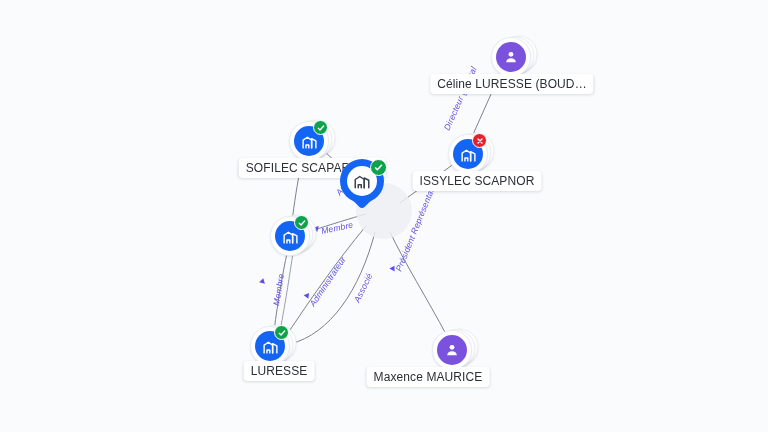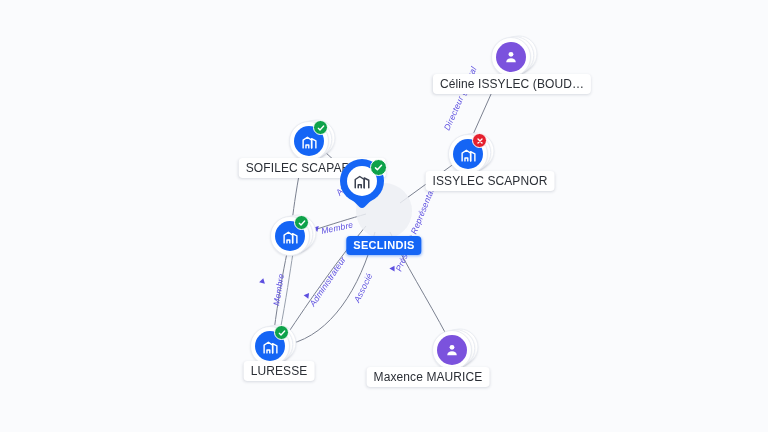--- a/index.html
+++ b/index.html
@@ -160,21 +160,21 @@
           </svg>
         </div>
       </div>
       <div class="badge ko">
         <svg width="8" height="8" viewBox="0 0 24 24" fill="none" stroke="#ffffff" stroke-width="4" stroke-linecap="round">
             <path d="M6 6l12 12M18 6L6 18"></path>
           </svg>
       </div>
     </div>
   </div>
-  <div class="label big" style="left:490px;top:171px;">ISSYLEC SCAPNOR</div>
+  <div class="label big" style="left:477px;top:171px;">ISSYLEC SCAPNOR</div>
 
   <div class="node" style="left:291px;top:237px;">
     <div class="stack">
       <div class="card c3"></div>
       <div class="card c2"></div>
       <div class="card c1">
         <div class="disc company">
           <svg width="17" height="17" viewBox="0 0 24 24" fill="none" stroke="#ffffff" stroke-width="2" stroke-linecap="round" stroke-linejoin="round">
             <path d="M3 21V10l6-4 6 4v11"></path>
               <path d="M15 21V8l6 3v10"></path>
@@ -219,21 +219,21 @@
       <div class="card c1">
         <div class="disc person">
           <svg width="16" height="16" viewBox="0 0 24 24" fill="#ffffff">
             <circle cx="12" cy="8" r="3.6"></circle>
             <path d="M4.8 20c0-4 3.3-6.2 7.2-6.2S19.2 16 19.2 20z"></path>
           </svg>
         </div>
       </div>
     </div>
   </div>
-  <div class="label big" style="left:512px;top:74px;">Céline ISSYLEC (BOUD…</div>
+  <div class="label big" style="left:512px;top:74px;">Céline LURESSE (BOUD…</div>
 
   <div class="node" style="left:453px;top:351px;">
     <div class="stack">
       <div class="card c3"></div>
       <div class="card c2"></div>
       <div class="card c1">
         <div class="disc person">
           <svg width="16" height="16" viewBox="0 0 24 24" fill="#ffffff">
             <circle cx="12" cy="8" r="3.6"></circle>
             <path d="M4.8 20c0-4 3.3-6.2 7.2-6.2S19.2 16 19.2 20z"></path>
@@ -256,15 +256,14 @@
           <path d="M7 21v-4h4v4"></path>
         </svg>
       </div>
       <div class="badge ok">
         <svg width="9" height="9" viewBox="0 0 24 24" fill="none" stroke="#ffffff" stroke-width="4" stroke-linecap="round" stroke-linejoin="round">
             <path d="M4 13l5 5L20 6"></path>
           </svg>
       </div>
     </div>
   </div>
-  <div class="label selected" style="left:384px;top:236px;">SECLINDIS</div>
 
 </div>
 
 </body></html>

